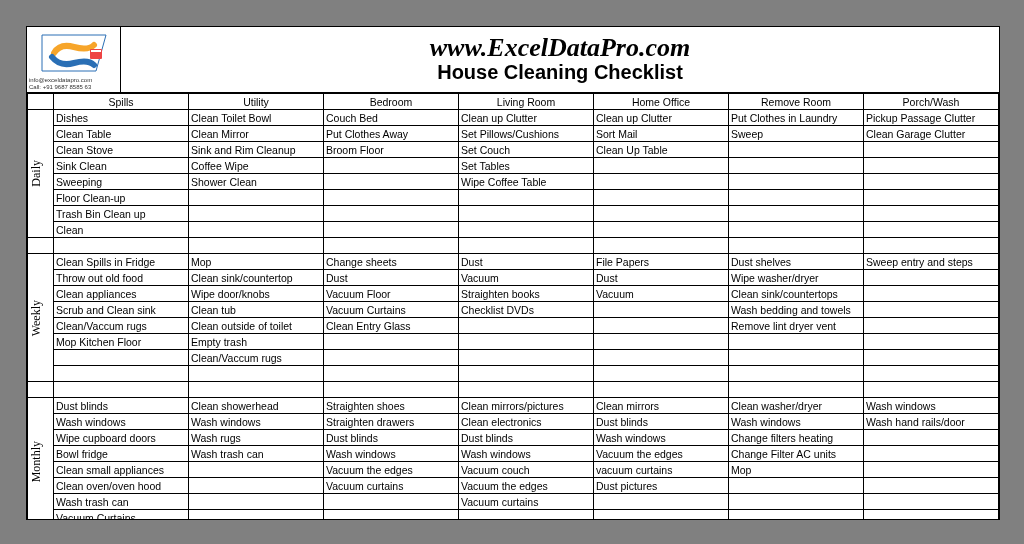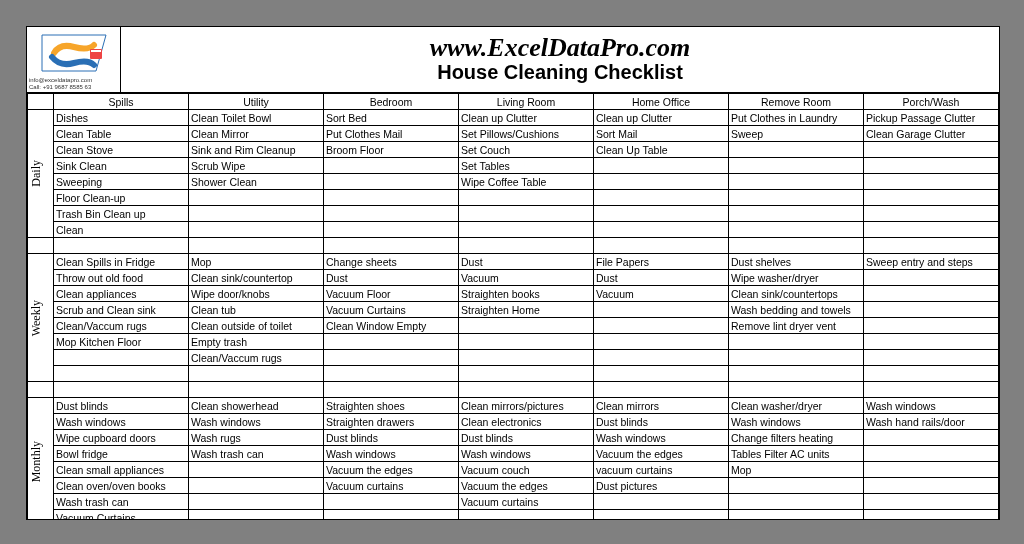--- a/index.html
+++ b/index.html
@@ -69,47 +69,47 @@
               <th>Home Office</th>
               <th>Remove Room</th>
               <th>Porch/Wash</th>
             </tr>
             <tr>
               <td rowspan="8" class="vcol">
                 <span class="vtxt">Daily</span>
               </td>
               <td>Dishes</td>
               <td>Clean Toilet Bowl</td>
-              <td>Sort Bed</td>
+              <td>Couch Bed</td>
               <td>Clean up Clutter</td>
               <td>Clean up Clutter</td>
               <td>Put Clothes in Laundry</td>
               <td>Pickup Passage Clutter</td>
             </tr>
             <tr>
               <td>Clean Table</td>
               <td>Clean Mirror</td>
-              <td>Put Clothes Mail</td>
+              <td>Put Clothes Away</td>
               <td>Set Pillows/Cushions</td>
               <td>Sort Mail</td>
               <td>Sweep</td>
               <td>Clean Garage Clutter</td>
             </tr>
             <tr>
               <td>Clean Stove</td>
               <td>Sink and Rim Cleanup</td>
               <td>Broom Floor</td>
               <td>Set Couch</td>
               <td>Clean Up Table</td>
               <td></td>
               <td></td>
             </tr>
             <tr>
               <td>Sink Clean</td>
-              <td>Scrub Wipe</td>
+              <td>Coffee Wipe</td>
               <td></td>
               <td>Set Tables</td>
               <td></td>
               <td></td>
               <td></td>
             </tr>
             <tr>
               <td>Sweeping</td>
               <td>Shower Clean</td>
               <td></td>
@@ -182,29 +182,29 @@
               <td>Vacuum Floor</td>
               <td>Straighten books</td>
               <td>Vacuum</td>
               <td>Clean sink/countertops</td>
               <td></td>
             </tr>
             <tr>
               <td>Scrub and Clean sink</td>
               <td>Clean tub</td>
               <td>Vacuum Curtains</td>
-              <td>Straighten Home</td>
+              <td>Checklist DVDs</td>
               <td></td>
               <td>Wash bedding and towels</td>
               <td></td>
             </tr>
             <tr>
               <td>Clean/Vaccum rugs</td>
               <td>Clean outside of toilet</td>
-              <td>Clean Window Empty</td>
+              <td>Clean Entry Glass</td>
               <td></td>
               <td></td>
               <td>Remove lint dryer vent</td>
               <td></td>
             </tr>
             <tr>
               <td>Mop Kitchen Floor</td>
               <td>Empty trash</td>
               <td></td>
               <td></td>
@@ -269,34 +269,34 @@
               <td>Wash windows</td>
               <td>Change filters heating</td>
               <td></td>
             </tr>
             <tr>
               <td>Bowl fridge</td>
               <td>Wash trash can</td>
               <td>Wash windows</td>
               <td>Wash windows</td>
               <td>Vacuum the edges</td>
-              <td>Tables Filter AC units</td>
+              <td>Change Filter AC units</td>
               <td></td>
             </tr>
             <tr>
               <td>Clean small appliances</td>
               <td></td>
               <td>Vacuum the edges</td>
               <td>Vacuum couch</td>
               <td>vacuum curtains</td>
               <td>Mop</td>
               <td></td>
             </tr>
             <tr>
-              <td>Clean oven/oven books</td>
+              <td>Clean oven/oven hood</td>
               <td></td>
               <td>Vacuum curtains</td>
               <td>Vacuum the edges</td>
               <td>Dust pictures</td>
               <td></td>
               <td></td>
             </tr>
             <tr>
               <td>Wash trash can</td>
               <td></td>

